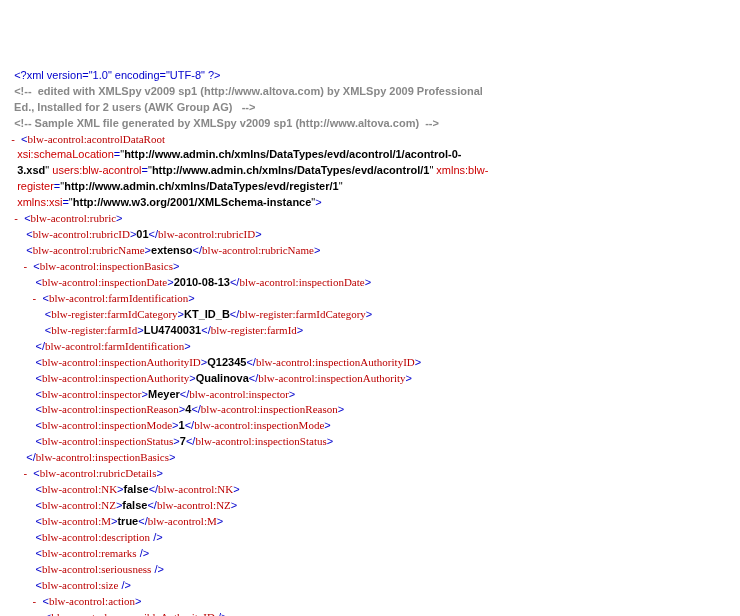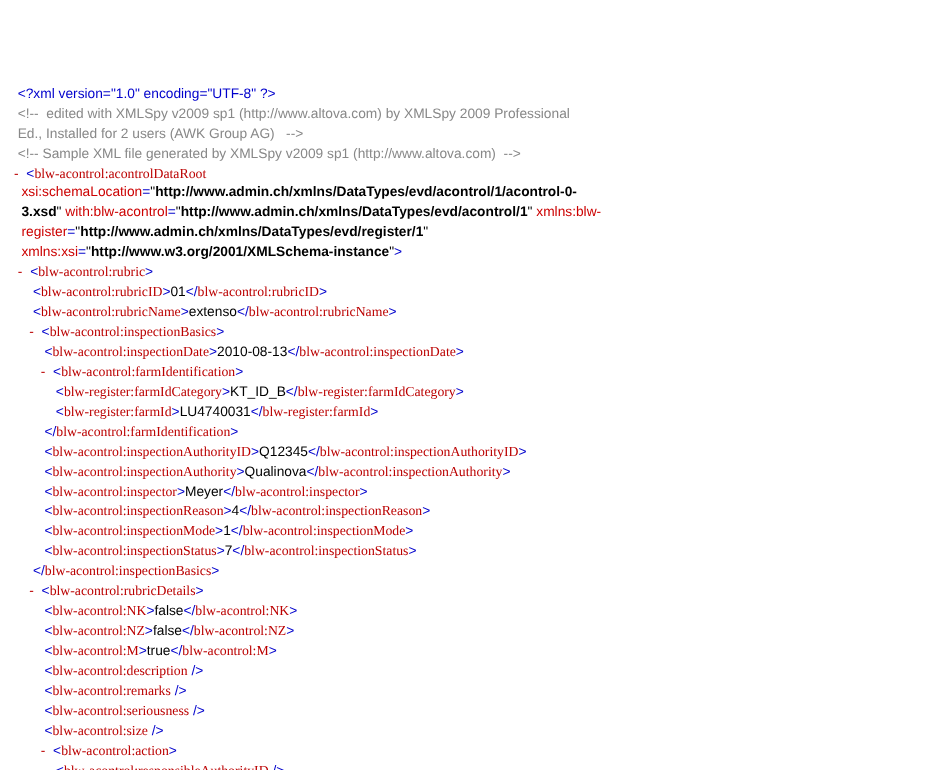--- a/index.html
+++ b/index.html
@@ -8,34 +8,34 @@
     background: #fff;
     margin: 0;
     padding: 4px 8px;
     white-space: pre;
     line-height: 1.45;
     color: #000;
   }
   .tag { color: #bb0000; font-family: Liberation Serif, serif; }
   .attr-name { color: #cc0000; }
   .attr-val { color: #000; font-weight: bold; }
-  .txt { color: #000; font-weight: normal; }
+  .txt { color: #000; font-weight: bold; }
   .punct { color: #0000cc; }
   .decl { color: #0000cc; }
-  .comment { color: #888888; }
+  .comment { color: #888888; font-weight: bold; }
   .toggle { color: #bb0000; display:inline-block; width:10px; text-align:center; }
   .ln { display:block; }
   .equals { color: #0000cc; }
   .quote { color: #000; }
 </style>
 </head>
 <body>
 
 
 
 <div><span class="ln">  <span class="decl">&lt;?xml version="1.0" encoding="UTF-8" ?&gt;</span></span><span class="ln">  <span class="comment">&lt;!--  edited with XMLSpy v2009 sp1 (http://www.altova.com) by XMLSpy 2009 Professional
   Ed., Installed for 2 users (AWK Group AG)   --&gt;</span></span><span class="ln">  <span class="comment">&lt;!-- Sample XML file generated by XMLSpy v2009 sp1 (http://www.altova.com)  --&gt;</span></span><span class="ln"><span class="toggle">-</span> <span class="punct">&lt;</span><span class="tag">blw-acontrol:acontrolDataRoot</span></span><span class="ln">   <span class="attr-name">xsi:schemaLocation</span><span class="equals">=</span><span class="quote">"</span><span class="attr-val">http://www.admin.ch/xmlns/DataTypes/evd/acontrol/1/acontrol-0-
-   3.xsd</span><span class="quote">"</span> <span class="attr-name">with:blw-acontrol</span><span class="equals">=</span><span class="quote">"</span><span class="attr-val">http://www.admin.ch/xmlns/DataTypes/evd/acontrol/1</span><span class="quote">"</span> <span class="attr-name">xmlns:blw-
+   3.xsd</span><span class="quote">"</span> <span class="attr-name">users:blw-acontrol</span><span class="equals">=</span><span class="quote">"</span><span class="attr-val">http://www.admin.ch/xmlns/DataTypes/evd/acontrol/1</span><span class="quote">"</span> <span class="attr-name">xmlns:blw-
    register</span><span class="equals">=</span><span class="quote">"</span><span class="attr-val">http://www.admin.ch/xmlns/DataTypes/evd/register/1</span><span class="quote">"</span>
    <span class="attr-name">xmlns:xsi</span><span class="equals">=</span><span class="quote">"</span><span class="attr-val">http://www.w3.org/2001/XMLSchema-instance</span><span class="quote">"</span><span class="punct">&gt;</span></span><span class="ln"> <span class="toggle">-</span> <span class="punct">&lt;</span><span class="tag">blw-acontrol:rubric</span><span class="punct">&gt;</span></span><span class="ln">      <span class="punct">&lt;</span><span class="tag">blw-acontrol:rubricID</span><span class="punct">&gt;</span><span class="txt">01</span><span class="punct">&lt;/</span><span class="tag">blw-acontrol:rubricID</span><span class="punct">&gt;</span></span><span class="ln">      <span class="punct">&lt;</span><span class="tag">blw-acontrol:rubricName</span><span class="punct">&gt;</span><span class="txt">extenso</span><span class="punct">&lt;/</span><span class="tag">blw-acontrol:rubricName</span><span class="punct">&gt;</span></span><span class="ln">    <span class="toggle">-</span> <span class="punct">&lt;</span><span class="tag">blw-acontrol:inspectionBasics</span><span class="punct">&gt;</span></span><span class="ln">         <span class="punct">&lt;</span><span class="tag">blw-acontrol:inspectionDate</span><span class="punct">&gt;</span><span class="txt">2010-08-13</span><span class="punct">&lt;/</span><span class="tag">blw-acontrol:inspectionDate</span><span class="punct">&gt;</span></span><span class="ln">       <span class="toggle">-</span> <span class="punct">&lt;</span><span class="tag">blw-acontrol:farmIdentification</span><span class="punct">&gt;</span></span><span class="ln">            <span class="punct">&lt;</span><span class="tag">blw-register:farmIdCategory</span><span class="punct">&gt;</span><span class="txt">KT_ID_B</span><span class="punct">&lt;/</span><span class="tag">blw-register:farmIdCategory</span><span class="punct">&gt;</span></span><span class="ln">            <span class="punct">&lt;</span><span class="tag">blw-register:farmId</span><span class="punct">&gt;</span><span class="txt">LU4740031</span><span class="punct">&lt;/</span><span class="tag">blw-register:farmId</span><span class="punct">&gt;</span></span><span class="ln">         <span class="punct">&lt;/</span><span class="tag">blw-acontrol:farmIdentification</span><span class="punct">&gt;</span></span><span class="ln">         <span class="punct">&lt;</span><span class="tag">blw-acontrol:inspectionAuthorityID</span><span class="punct">&gt;</span><span class="txt">Q12345</span><span class="punct">&lt;/</span><span class="tag">blw-acontrol:inspectionAuthorityID</span><span class="punct">&gt;</span></span><span class="ln">         <span class="punct">&lt;</span><span class="tag">blw-acontrol:inspectionAuthority</span><span class="punct">&gt;</span><span class="txt">Qualinova</span><span class="punct">&lt;/</span><span class="tag">blw-acontrol:inspectionAuthority</span><span class="punct">&gt;</span></span><span class="ln">         <span class="punct">&lt;</span><span class="tag">blw-acontrol:inspector</span><span class="punct">&gt;</span><span class="txt">Meyer</span><span class="punct">&lt;/</span><span class="tag">blw-acontrol:inspector</span><span class="punct">&gt;</span></span><span class="ln">         <span class="punct">&lt;</span><span class="tag">blw-acontrol:inspectionReason</span><span class="punct">&gt;</span><span class="txt">4</span><span class="punct">&lt;/</span><span class="tag">blw-acontrol:inspectionReason</span><span class="punct">&gt;</span></span><span class="ln">         <span class="punct">&lt;</span><span class="tag">blw-acontrol:inspectionMode</span><span class="punct">&gt;</span><span class="txt">1</span><span class="punct">&lt;/</span><span class="tag">blw-acontrol:inspectionMode</span><span class="punct">&gt;</span></span><span class="ln">         <span class="punct">&lt;</span><span class="tag">blw-acontrol:inspectionStatus</span><span class="punct">&gt;</span><span class="txt">7</span><span class="punct">&lt;/</span><span class="tag">blw-acontrol:inspectionStatus</span><span class="punct">&gt;</span></span><span class="ln">      <span class="punct">&lt;/</span><span class="tag">blw-acontrol:inspectionBasics</span><span class="punct">&gt;</span></span><span class="ln">    <span class="toggle">-</span> <span class="punct">&lt;</span><span class="tag">blw-acontrol:rubricDetails</span><span class="punct">&gt;</span></span><span class="ln">         <span class="punct">&lt;</span><span class="tag">blw-acontrol:NK</span><span class="punct">&gt;</span><span class="txt">false</span><span class="punct">&lt;/</span><span class="tag">blw-acontrol:NK</span><span class="punct">&gt;</span></span><span class="ln">         <span class="punct">&lt;</span><span class="tag">blw-acontrol:NZ</span><span class="punct">&gt;</span><span class="txt">false</span><span class="punct">&lt;/</span><span class="tag">blw-acontrol:NZ</span><span class="punct">&gt;</span></span><span class="ln">         <span class="punct">&lt;</span><span class="tag">blw-acontrol:M</span><span class="punct">&gt;</span><span class="txt">true</span><span class="punct">&lt;/</span><span class="tag">blw-acontrol:M</span><span class="punct">&gt;</span></span><span class="ln">         <span class="punct">&lt;</span><span class="tag">blw-acontrol:description</span> <span class="punct">/&gt;</span></span><span class="ln">         <span class="punct">&lt;</span><span class="tag">blw-acontrol:remarks</span> <span class="punct">/&gt;</span></span><span class="ln">         <span class="punct">&lt;</span><span class="tag">blw-acontrol:seriousness</span> <span class="punct">/&gt;</span></span><span class="ln">         <span class="punct">&lt;</span><span class="tag">blw-acontrol:size</span> <span class="punct">/&gt;</span></span><span class="ln">       <span class="toggle">-</span> <span class="punct">&lt;</span><span class="tag">blw-acontrol:action</span><span class="punct">&gt;</span></span><span class="ln">            <span class="punct">&lt;</span><span class="tag">blw-acontrol:responsibleAuthorityID</span> <span class="punct">/&gt;</span></span></div>
 
 
 
 
 </body></html>

